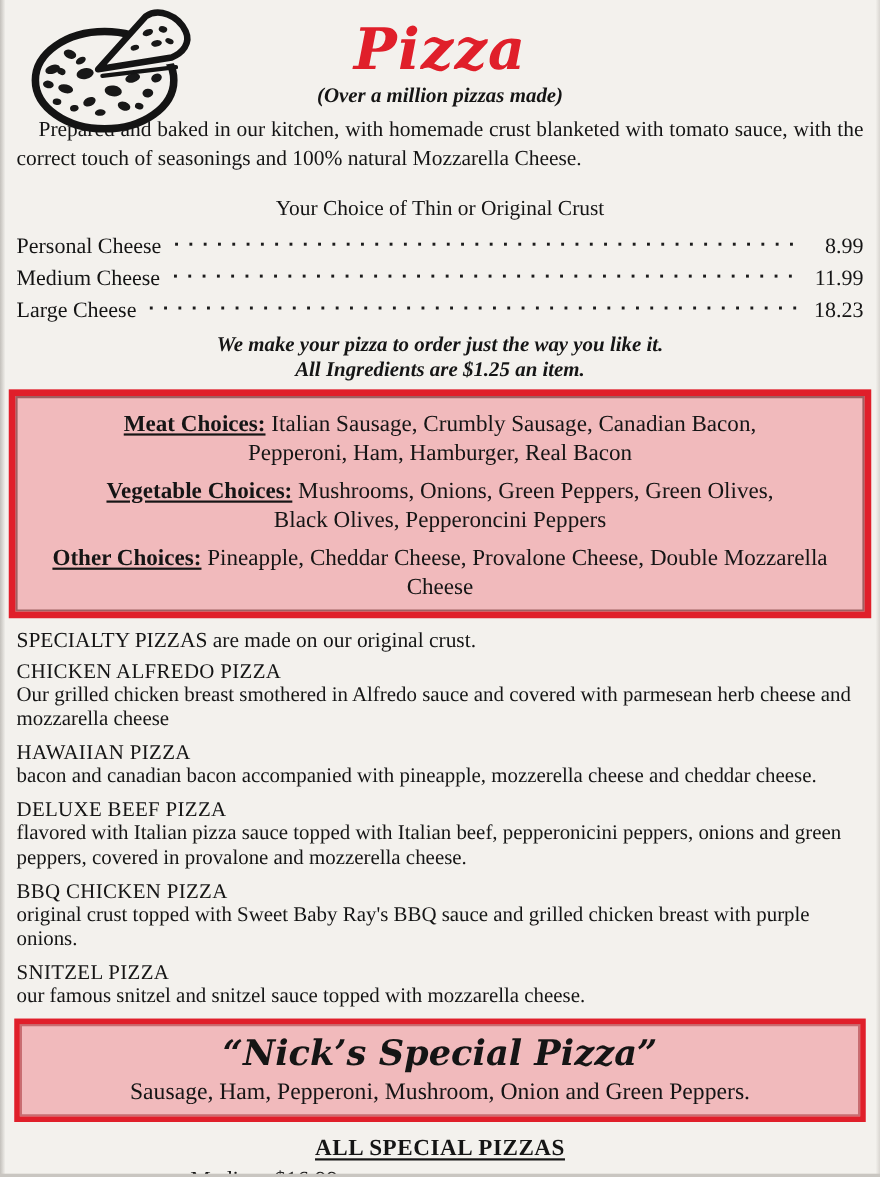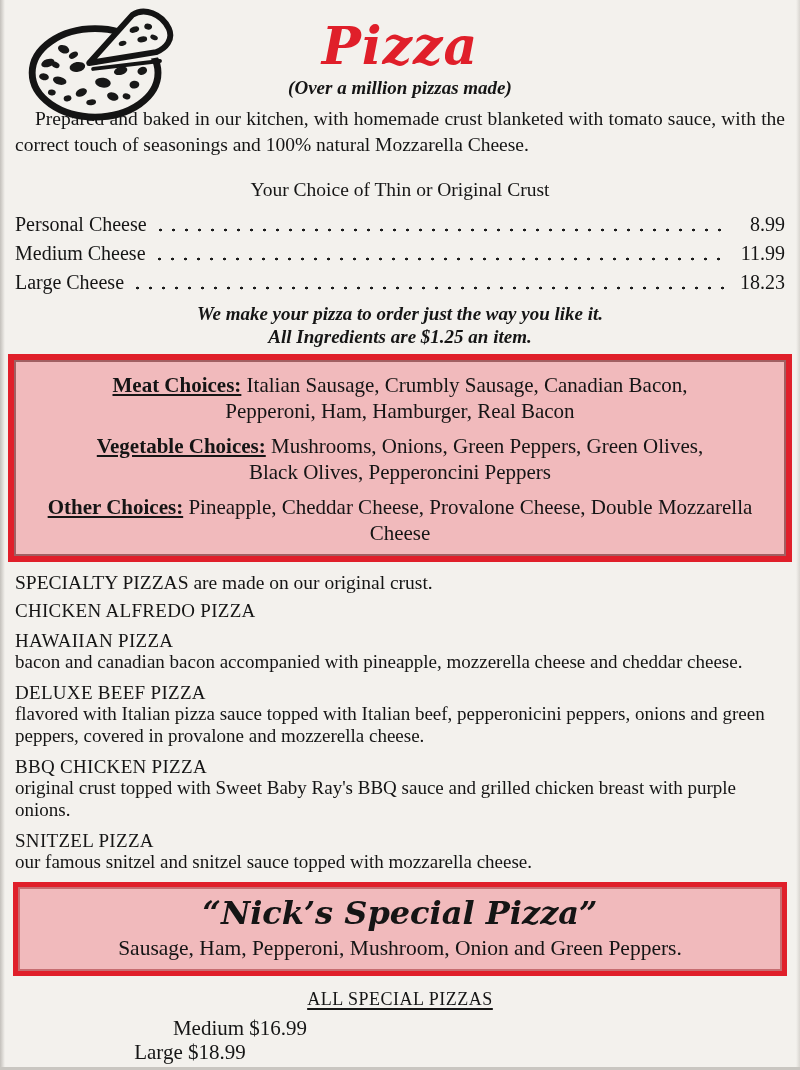--- a/index.html
+++ b/index.html
@@ -22,21 +22,21 @@
     font-family:"DejaVu Serif",serif; font-style:italic; font-weight:bold;
     font-size:52px; line-height:55px; color:#e01f2a; letter-spacing:1px;
   }
   .subtitle { margin-top:4px; text-align:center; font-weight:bold; font-style:italic;
               font-size:19px; line-height:22px; }
   .intro { margin-top:7px; padding:0 15px; font-size:19.5px; line-height:26px;
            text-align:justify; text-indent:20px; }
   .crust-line { margin-top:2px; text-align:center; font-size:19.5px; line-height:24px; }
 
   .price-list { margin-top:8px; padding:0 15px; }
-  .price-row { display:flex; align-items:flex-end; font-size:20px; line-height:29px; }
+  .price-row { display:flex; align-items:flex-start; font-size:20px; line-height:29px; }
   .pl-name { white-space:nowrap; }
   .leader { flex:1; height:21px; margin:0 5px;
     background-image:radial-gradient(circle,#1c1c1c 1.3px,rgba(0,0,0,0) 1.6px);
     background-size:13px 10px; background-repeat:repeat-x; background-position:left 2px bottom 4px; }
   .pl-price { min-width:54px; text-align:right; white-space:nowrap; }
 
   .note { text-align:center; font-weight:bold; font-style:italic; font-size:19px; line-height:23px; }
   .notes { margin-top:5px; }
 
   .choices-box {
@@ -58,22 +58,22 @@
 
   .nicks-box {
     margin:5px 13px 0; background:#f1babc; border:5px solid #e01f2a;
     box-shadow:inset 0 0 0 2px rgba(160,32,38,0.5);
     padding:6px 24px 10px; text-align:center;
   }
   .nicks-title { font-family:"DejaVu Serif",serif; font-style:italic; font-weight:bold;
                  font-size:32px; line-height:40px; }
   .nicks-sub { margin-top:2px; font-size:21.5px; line-height:26px; }
 
-  .special-heading { margin-top:12px; text-align:center; font-weight:normal;
-    font-size:18px; line-height:23px; letter-spacing:0.5px;
+  .special-heading { margin-top:12px; text-align:center; font-weight:bold;
+    font-size:21px; line-height:23px; letter-spacing:0.5px;
     text-decoration:underline; text-decoration-thickness:2px; text-underline-offset:3px; }
   .sizes-row { display:flex; margin-top:5px; font-size:21px; line-height:24px;flex-direction:column; }
   .size-medium { width:50%; text-align:center; padding-left:80px; box-sizing:border-box; }
   .size-large  { width:50%; text-align:center; padding-right:20px; box-sizing:border-box; }
   .soup-row { position:relative; margin-top:6px; padding:0 15px; font-size:20px; line-height:24px; }
   .soup-price { position:absolute; left:530px; top:0; }
 </style>
 </head>
 <body>
 
@@ -159,20 +159,21 @@
     <div class="choice-group">
       <div><span class="choice-label">Other Choices:</span> <span>Pineapple, Cheddar Cheese, Provalone Cheese, Double Mozzarella Cheese</span></div>
     </div>
   </div>
 
   <div class="specialty">
     <div class="sp-intro">SPECIALTY PIZZAS are made on our original crust.</div>
     <div class="sp-items">
       <div class="sp-item">
         <div class="sp-name">CHICKEN ALFREDO PIZZA</div>
+        <div class="sp-desc">Our grilled chicken breast smothered in Alfredo sauce and covered with parmesean herb cheese and mozzarella cheese</div>
       </div>
       <div class="sp-item">
         <div class="sp-name">HAWAIIAN PIZZA</div>
         <div class="sp-desc">bacon and canadian bacon accompanied with pineapple, mozzerella cheese and cheddar cheese.</div>
       </div>
       <div class="sp-item">
         <div class="sp-name">DELUXE BEEF PIZZA</div>
         <div class="sp-desc">flavored with Italian pizza sauce topped with Italian beef, pepperonicini peppers, onions and green peppers, covered in provalone and mozzerella cheese.</div>
       </div>
       <div class="sp-item">

